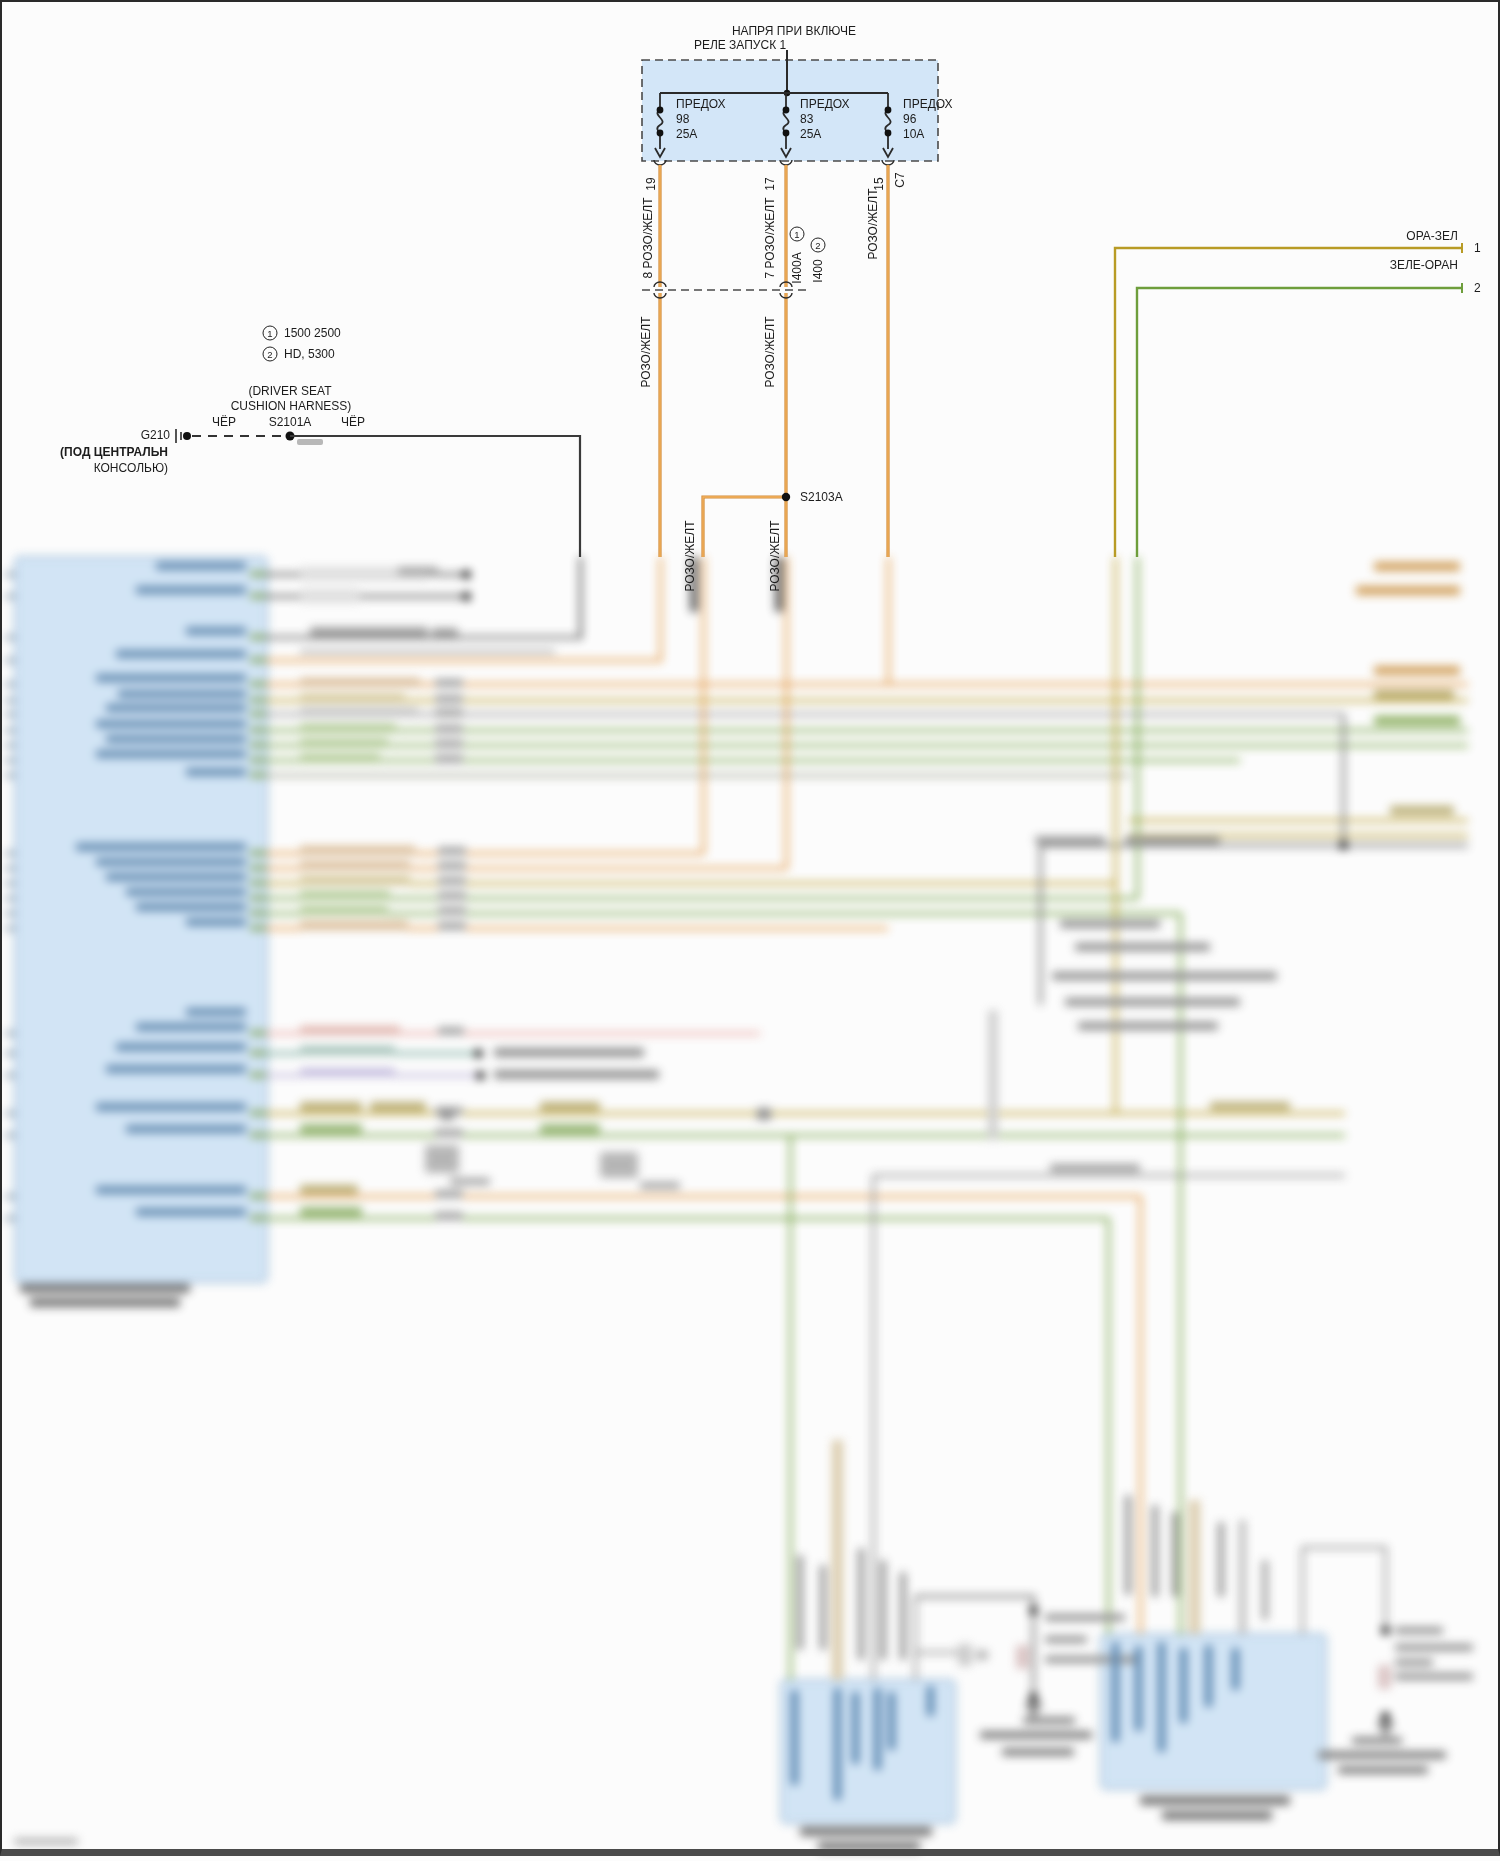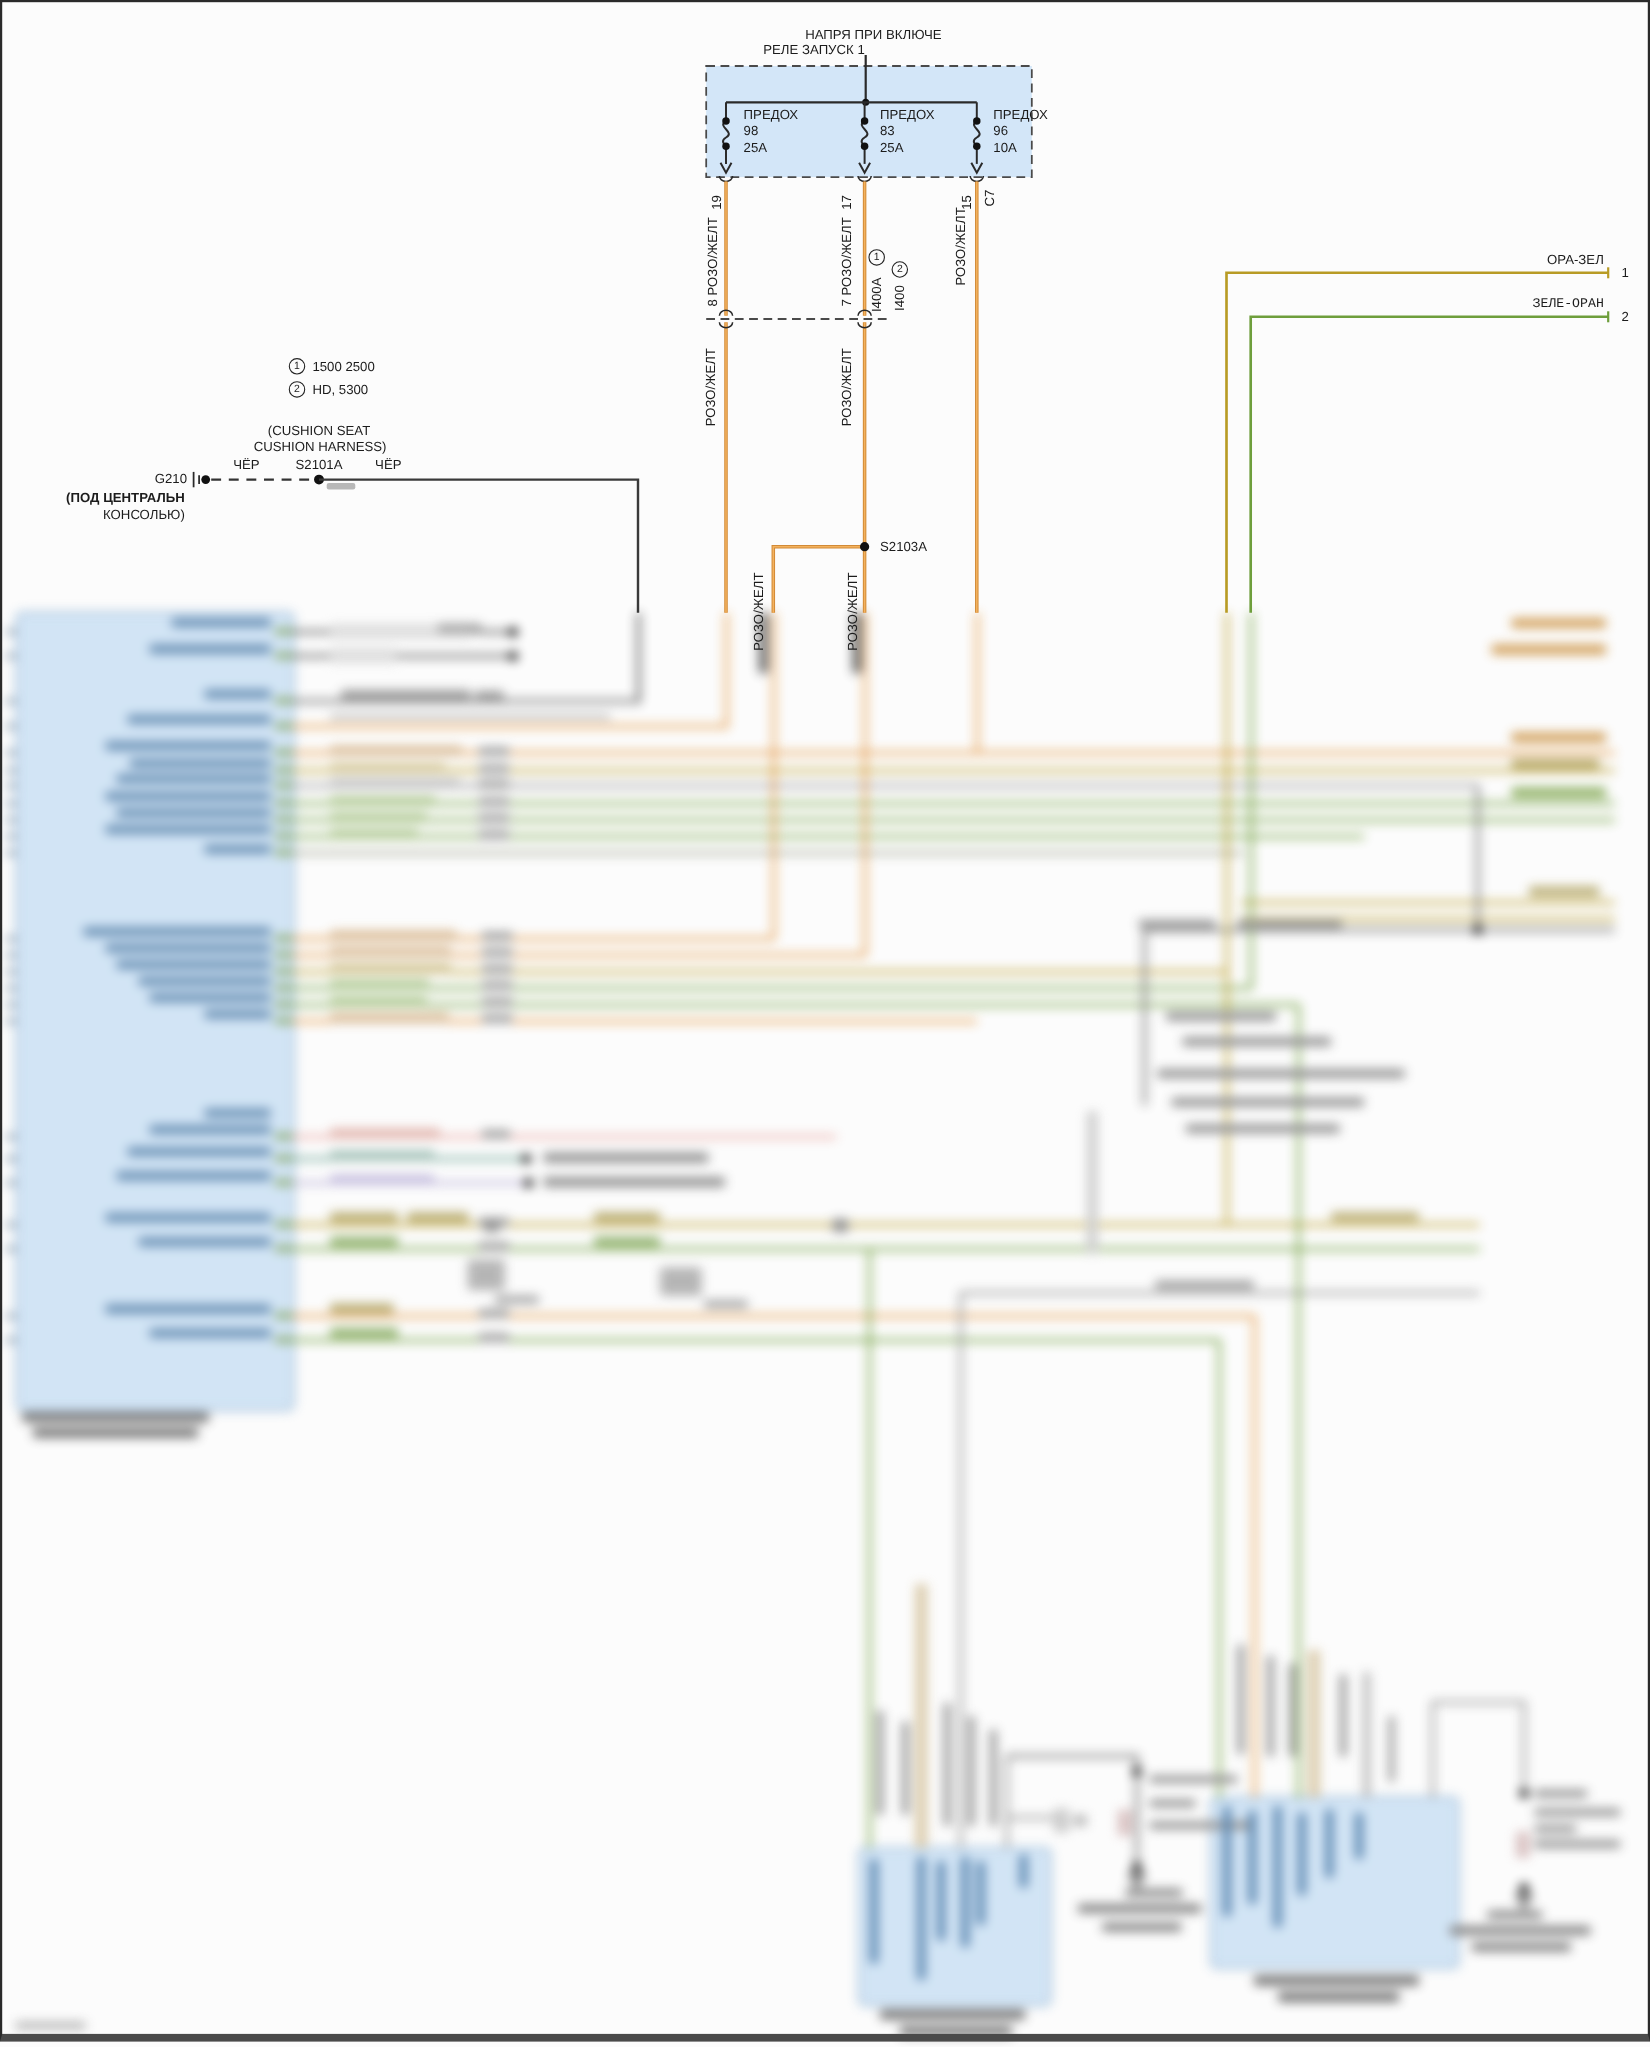--- a/index.html
+++ b/index.html
@@ -406,30 +406,30 @@
 
   <div class="txt" style="left:800px;top:490px;">S2103A</div>
   <div class="vtext" style="left:690px;top:556px;">РОЗО/ЖЕЛТ</div>
   <div class="vtext" style="left:775px;top:556px;">РОЗО/ЖЕЛТ</div>
 
   <div class="circ" style="left:270px;top:333px;">1</div>
   <div class="txt" style="left:284px;top:326px;">1500 2500</div>
   <div class="circ" style="left:270px;top:354px;">2</div>
   <div class="txt" style="left:284px;top:347px;">HD, 5300</div>
 
-  <div class="txt ctr" style="left:290px;top:391px;">(CUSHION SEAT</div>
+  <div class="txt ctr" style="left:290px;top:391px;">(DRIVER SEAT</div>
   <div class="txt ctr" style="left:291px;top:406px;">CUSHION HARNESS)</div>
   <div class="txt ctr" style="left:224px;top:422px;">ЧЁР</div>
   <div class="txt ctr" style="left:290px;top:422px;">S2101A</div>
   <div class="txt ctr" style="left:353px;top:422px;">ЧЁР</div>
   <div class="blobnote" style="left:297px;top:439px;width:26px;height:6px;"></div>
 
   <div class="txt rt" style="left:110px;top:428px;width:60px;">G210</div>
   <div class="txt rt" style="left:40px;top:445px;width:128px;font-weight:bold;">(ПОД ЦЕНТРАЛЬН</div>
   <div class="txt rt" style="left:40px;top:461px;width:128px;">КОНСОЛЬЮ)</div>
 
   <div class="txt rt" style="left:1358px;top:229px;width:100px;">ОРА-ЗЕЛ</div>
   <div class="txt" style="left:1474px;top:241px;">1</div>
-  <div class="txt rt" style="left:1358px;top:269px;width:100px;font-family:Liberation Mono, monospace;">ЗЕЛЕ-ОРАН</div>
+  <div class="txt rt" style="left:1358px;top:258px;width:100px;">ЗЕЛЕ-ОРАН</div>
   <div class="txt" style="left:1474px;top:281px;">2</div>
 
   <div class="frame"></div>
 </div>
 
 </body></html>

